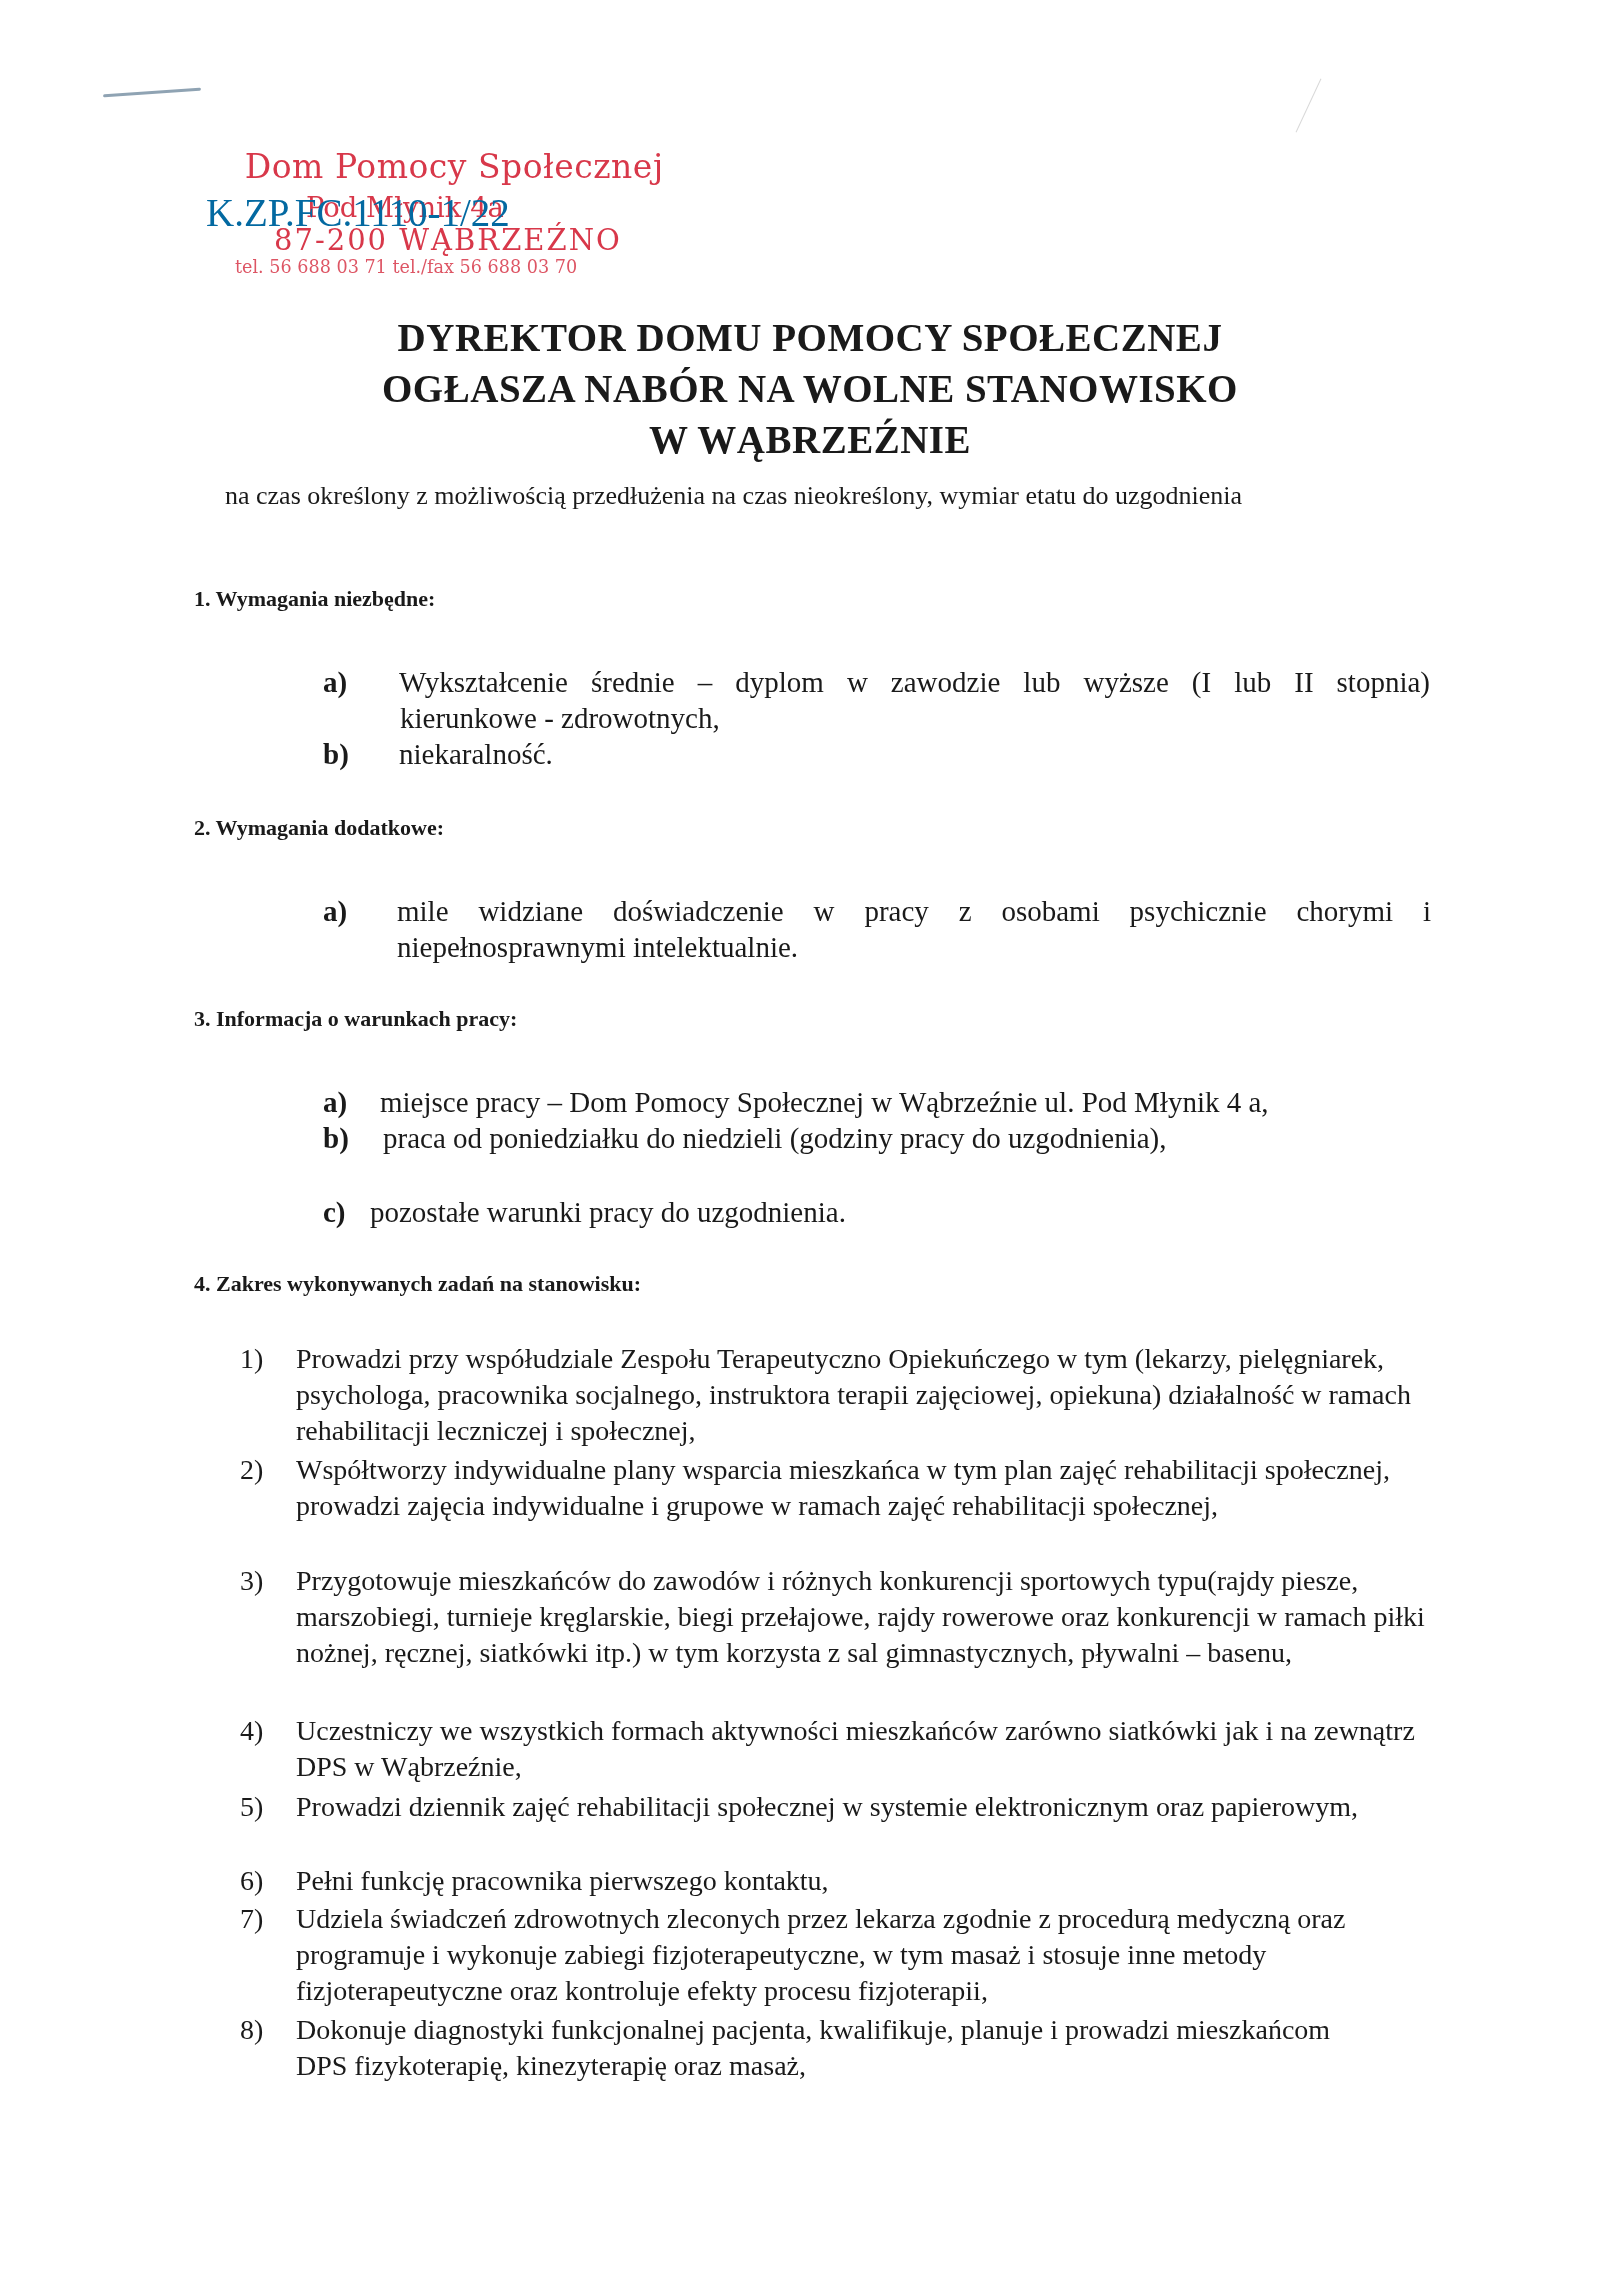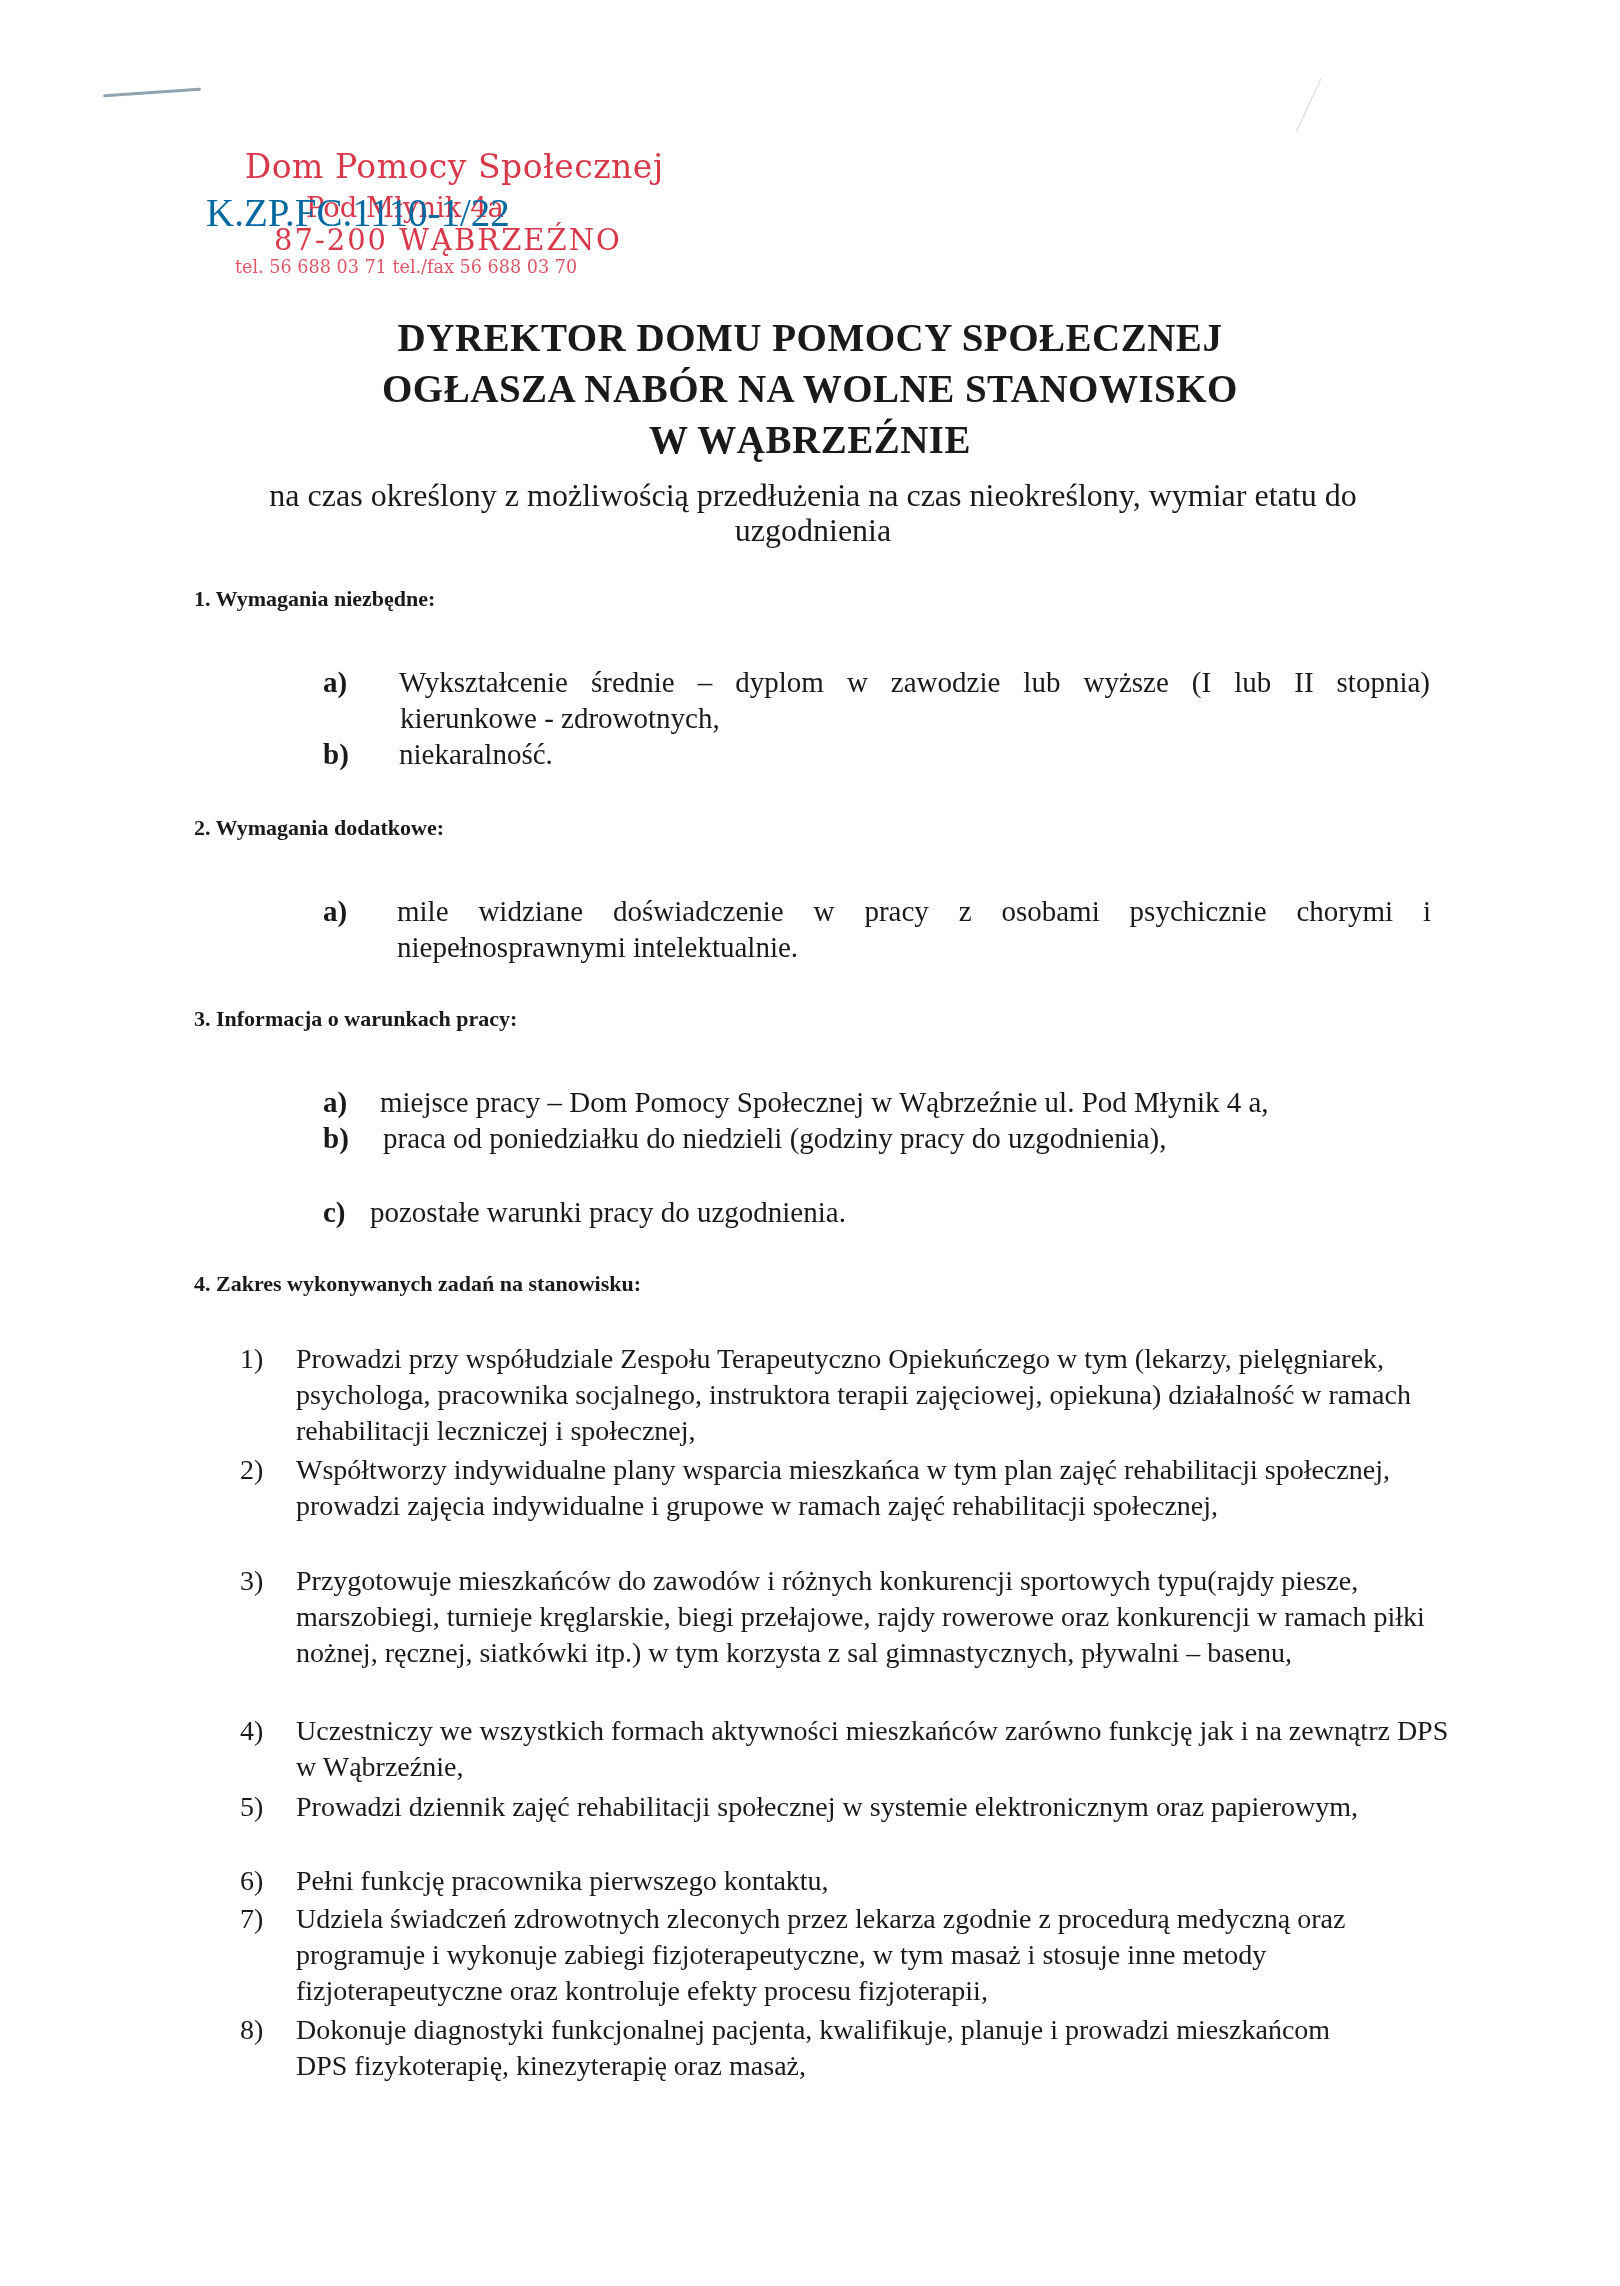--- a/index.html
+++ b/index.html
@@ -12,22 +12,22 @@
   .stamp { position:absolute; left:235px; top:147px; color:#d8384a; font-family:"DejaVu Serif", serif; }
   .stamp .l1 { position:absolute; left:9.8px; top:0; font-size:33px; white-space:nowrap; letter-spacing:0.5px; }
   .stamp .l2 { position:absolute; left:71px; top:45px; font-size:27.4px; white-space:nowrap; }
   .stamp .l3 { position:absolute; left:39px; top:76px; font-size:29px; white-space:nowrap; letter-spacing:2px; }
   .stamp .l4 { position:absolute; left:0; top:110px; font-size:17.6px; white-space:nowrap; opacity:0.85; }
   .ref { position:absolute; left:206px; top:190px; font-size:39px; color:#0369a1; white-space:nowrap;
          font-family:"Liberation Serif", serif; }
   .title { position:absolute; left:0; width:1620px; text-align:center; font-weight:bold;
            font-size:39px; line-height:51px; top:276px; letter-spacing:0.5px;margin-top:36px; }
   .title div { white-space:nowrap; }
-  .subtitle { position:absolute; left:225px; width:1176px; text-align:center; top:478px;
-              font-size:32px; line-height:35px; }
+  .subtitle { position:absolute; left:225px; width:1176px; top:478px;
+              font-size:26px; line-height:35px; }
   .section { position:absolute; left:194px; font-weight:bold; font-size:22px; white-space:nowrap; }
   .item { position:absolute; font-size:29px; line-height:36px; }
   .item .mk { position:absolute; left:0; top:0; font-weight:bold; }
   .item .tx { position:absolute; top:0; }
   .num { position:absolute; font-size:28px; line-height:36px; }
   .num .mk { position:absolute; left:0; top:0; }
   .num .tx { position:absolute; left:56px; top:0; width:1215px; }
   .just { text-align:justify; text-align-last:justify; }
 </style>
 </head>
@@ -94,21 +94,21 @@
 <div class="num" style="left:240px; top:1452px;">
   <span class="mk">2)</span>
   <span class="tx" style="width:1186px;">Współtworzy indywidualne plany wsparcia mieszkańca w tym plan zajęć rehabilitacji społecznej, prowadzi zajęcia indywidualne i grupowe w ramach zajęć rehabilitacji społecznej,</span>
 </div>
 <div class="num" style="left:240px; top:1563px;">
   <span class="mk">3)</span>
   <span class="tx" style="width:1191px;">Przygotowuje mieszkańców do zawodów i różnych konkurencji sportowych typu(rajdy piesze, marszobiegi, turnieje kręglarskie, biegi przełajowe, rajdy rowerowe oraz konkurencji w ramach piłki nożnej, ręcznej, siatkówki itp.) w tym korzysta z sal gimnastycznych, pływalni – basenu,</span>
 </div>
 <div class="num" style="left:240px; top:1713px;">
   <span class="mk">4)</span>
-  <span class="tx" style="width:1166px;">Uczestniczy we wszystkich formach aktywności mieszkańców zarówno funkcję jak i na zewnątrz DPS w Wąbrzeźnie,</span>
+  <span class="tx" style="width:1166px;">Uczestniczy we wszystkich formach aktywności mieszkańców zarówno siatkówki jak i na zewnątrz DPS w Wąbrzeźnie,</span>
 </div>
 <div class="num" style="left:240px; top:1789px;">
   <span class="mk">5)</span>
   <span class="tx" style="width:1127px;">Prowadzi dziennik zajęć rehabilitacji społecznej w systemie elektronicznym oraz papierowym,</span>
 </div>
 <div class="num" style="left:240px; top:1863px;">
   <span class="mk">6)</span>
   <span class="tx">Pełni funkcję pracownika pierwszego kontaktu,</span>
 </div>
 <div class="num" style="left:240px; top:1901px;">

